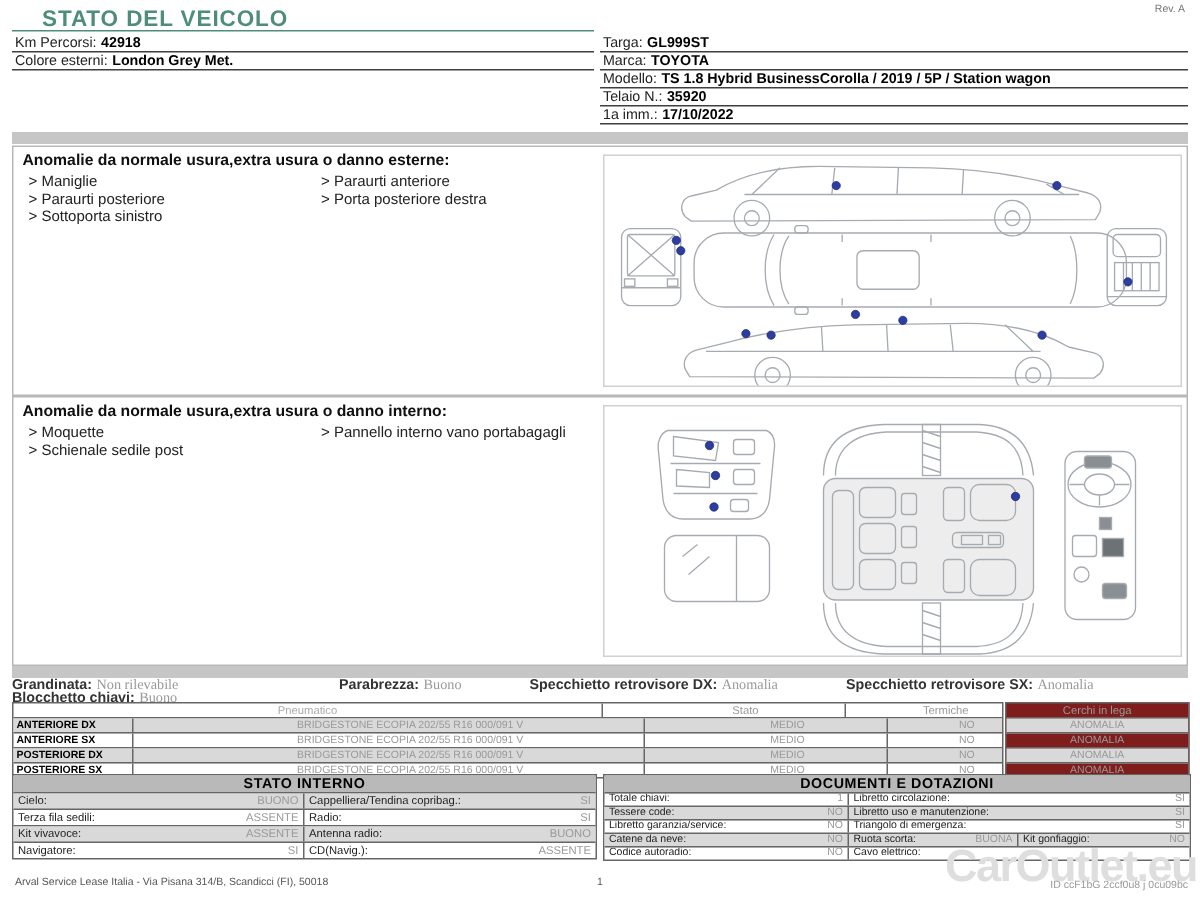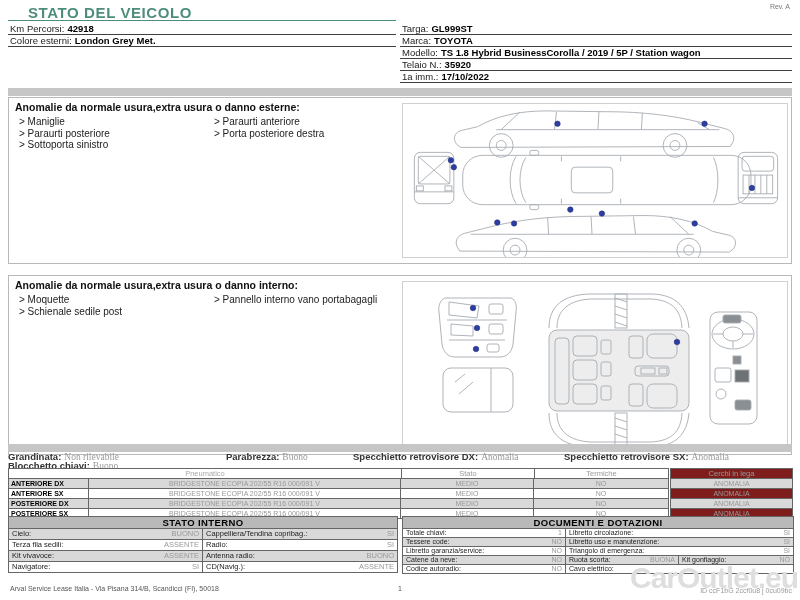--- a/index.html
+++ b/index.html
@@ -19,40 +19,40 @@
   #info-right{left:400px;top:23px;width:392px;}
   .frow{height:11px;line-height:12px;border-bottom:1px solid #3f3f3f;font-size:9.5px;white-space:nowrap;overflow:hidden;padding-left:2px;}
   .flabel{color:#222;}
   .fvalue{font-weight:bold;color:#000;margin-left:3px;}
 
   .hbar{left:8px;width:784px;height:8px;background:#c6c6c6;}
 
   
   .panel{position:absolute;left:8px;width:782px;border:1px solid #b8b8b8;background:#fff;}
   #ext-panel{top:97px;height:165px;}
-  #int-panel{top:275px;height:178px;}
+  #int-panel{top:264px;height:178px;}
   .anom-title{position:absolute;left:6px;top:3px;font-size:10.5px;font-weight:bold;color:#101010;}
   .anom-col{position:absolute;top:18px;font-size:10px;color:#222;line-height:11.5px;}
   .anom-col.c1{left:10px;width:190px;}
   .anom-col.c2{left:205px;width:182px;}
   .diagram-box{position:absolute;left:393px;top:5px;width:384px;border:1px solid #d0d0d0;background:#fff;}
   #ext-diagram-box{height:153px;}
   #int-diagram-box{height:166px;}
   svg{display:block;}
 
   
   #summary{left:8px;top:451px;width:784px;height:17px;font-size:9.5px;}
   #summary .slabel{color:#333;font-weight:bold;}
   #summary .svalue{color:#999;margin-left:3px;font-family:Liberation Serif, serif;}
   .sitem{position:absolute;white-space:nowrap;}
 
   
   #tires{left:8px;top:468px;width:659px;border:1px solid #666;background:#fff;}
   #cerchi{left:670px;top:468px;width:121px;border:1px solid #666;background:#7f1d1d;}
-  .trow{display:flex;height:9px;line-height:9.5px;font-size:7px;border-bottom:1px solid #666;}
+  .trow{display:flex;height:9px;line-height:9.5px;font-size:7px;border-bottom:1px solid #666;gap:29px;}
   .trow:last-child{border-bottom:none;}
   .trow.head{color:#aaa;font-size:7.5px;}
   .trow.stripe{background:#d9d9d9;}
   .tcell{box-sizing:border-box;text-align:center;overflow:hidden;white-space:nowrap;}
   .tc-pneu{width:393px;border-right:1px solid #666;}
   .tc-label{width:80px;border-right:1px solid #666;text-align:left;padding-left:2px;font-weight:bold;color:#000;}
   .tc-desc{width:312px;border-right:1px solid #666;color:#999;}
   .tc-stato{width:133px;border-right:1px solid #666;color:#999;}
   .tc-term{flex:1;color:#999;}
   .tc-cerchi{flex:1;color:#999;}

